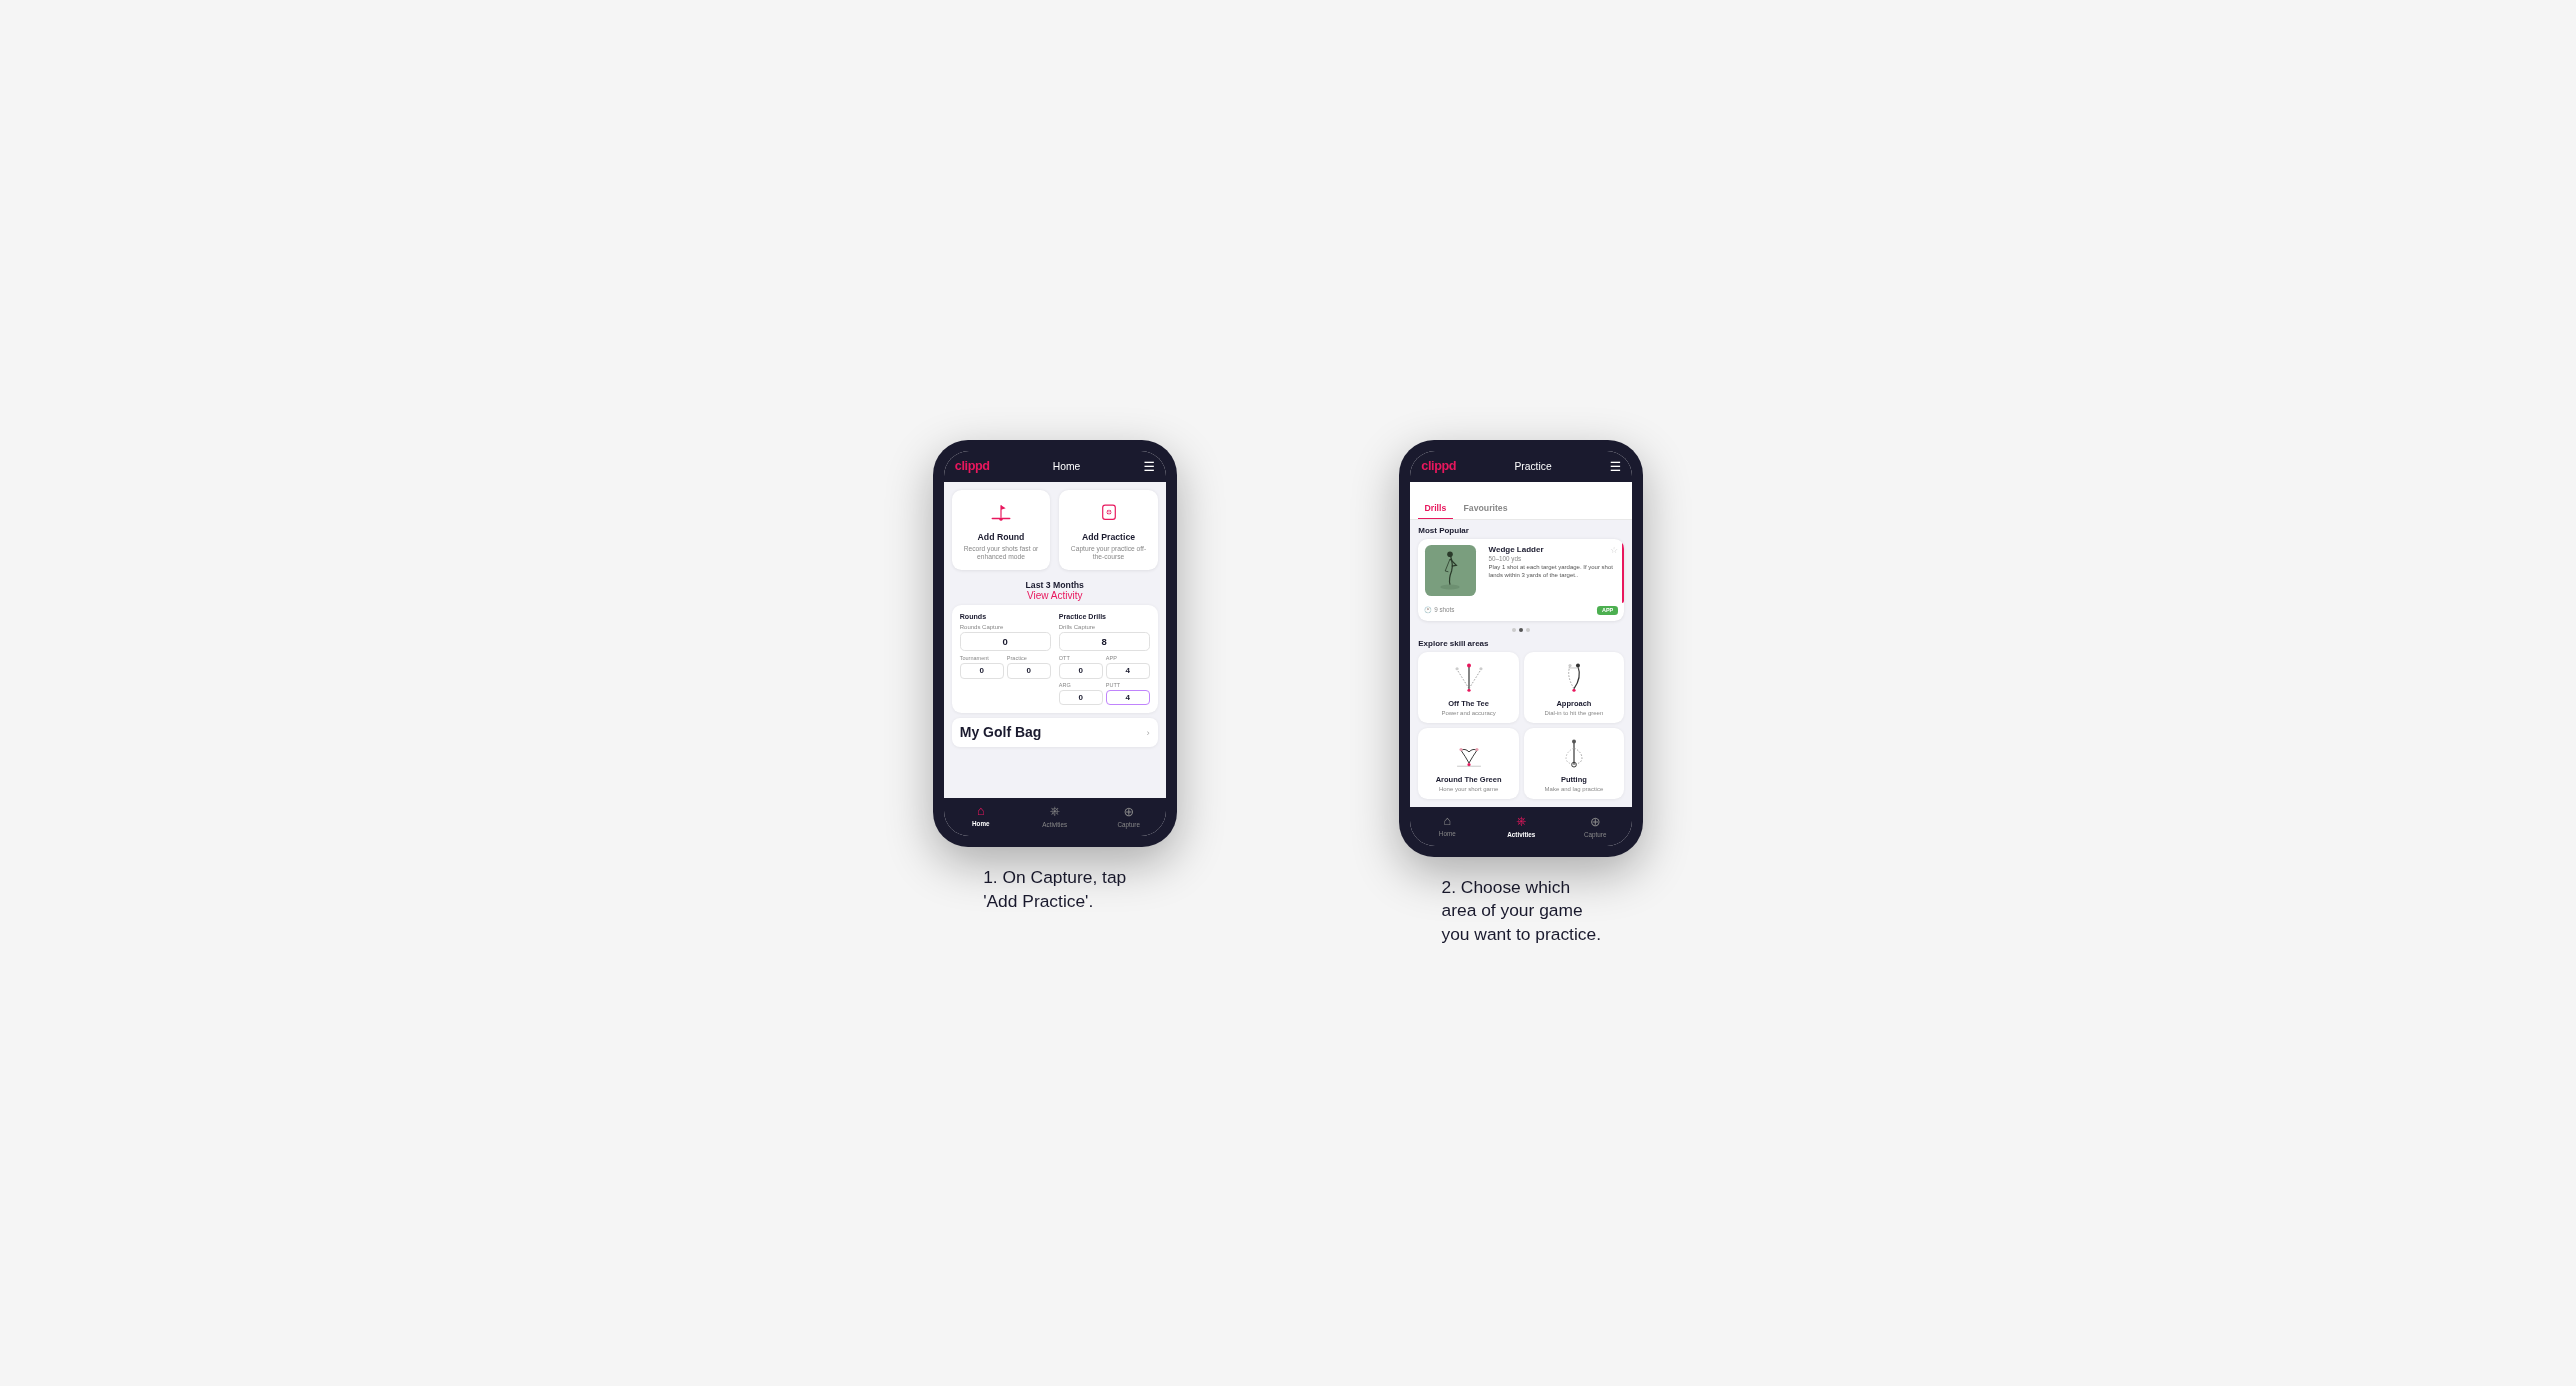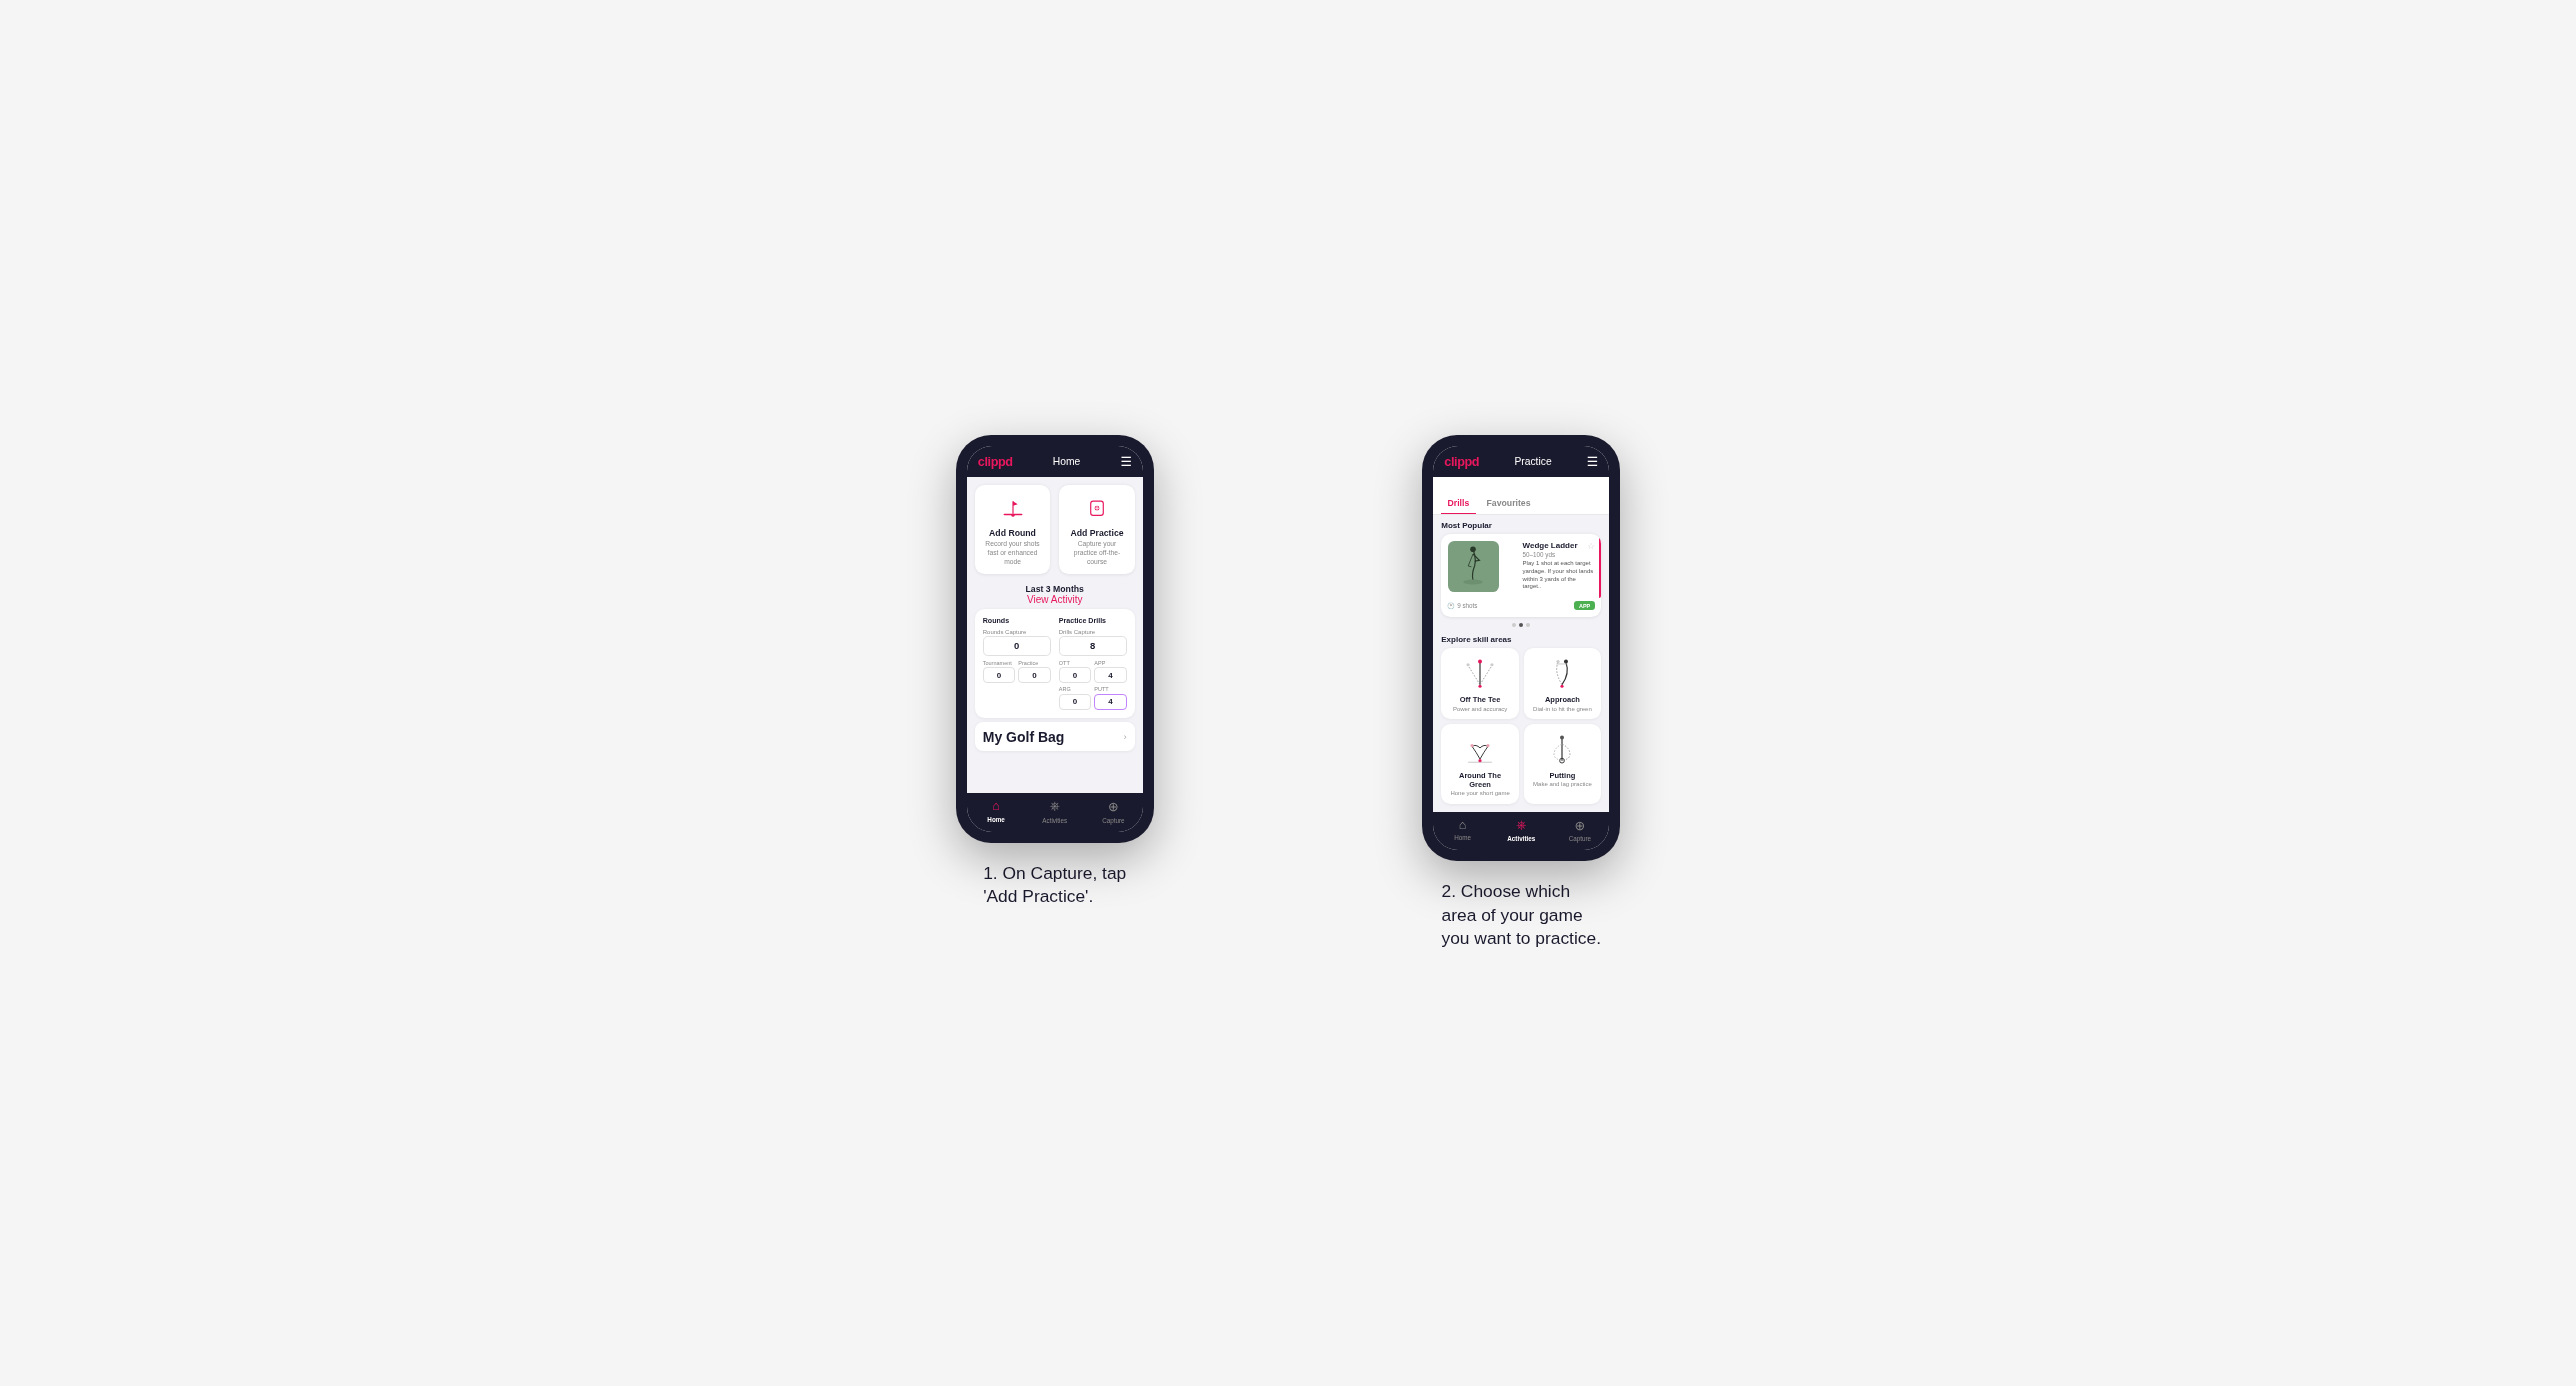--- a/index.html
+++ b/index.html
@@ -23,21 +23,21 @@
       display: flex;
       flex-direction: column;
       align-items: center;
       gap: 19px;
       flex: 1;
     }
     .phone-frame {
       background: #1a1a2e;
       border-radius: 35px;
       padding: 11px;
-      width: 198px;
+      width: 244px;
       box-shadow: 0 16px 47px rgba(0,0,0,0.3);
       position: relative;
     }
     .phone-screen {
       background: #fff;
       border-radius: 25px;
       overflow: hidden;
       width: 100%;
     }
     
@@ -260,21 +260,21 @@
     .featured-card {
       background: #fff;
       margin: 0 8px 6.3px;
       border-radius: 9.5px;
       overflow: hidden;
       box-shadow: 0 0.8px 3.2px rgba(0,0,0,0.08);
     }
     .featured-card-inner {
       display: flex;
       padding: 6.3px;
-      gap: 24px;
+      gap: 13px;
     }
     .featured-img {
       width: 51px;
       height: 51px;
       background: #7a9e7e;
       border-radius: 6.3px;
       display: flex;
       align-items: center;
       justify-content: center;
       overflow: hidden;

